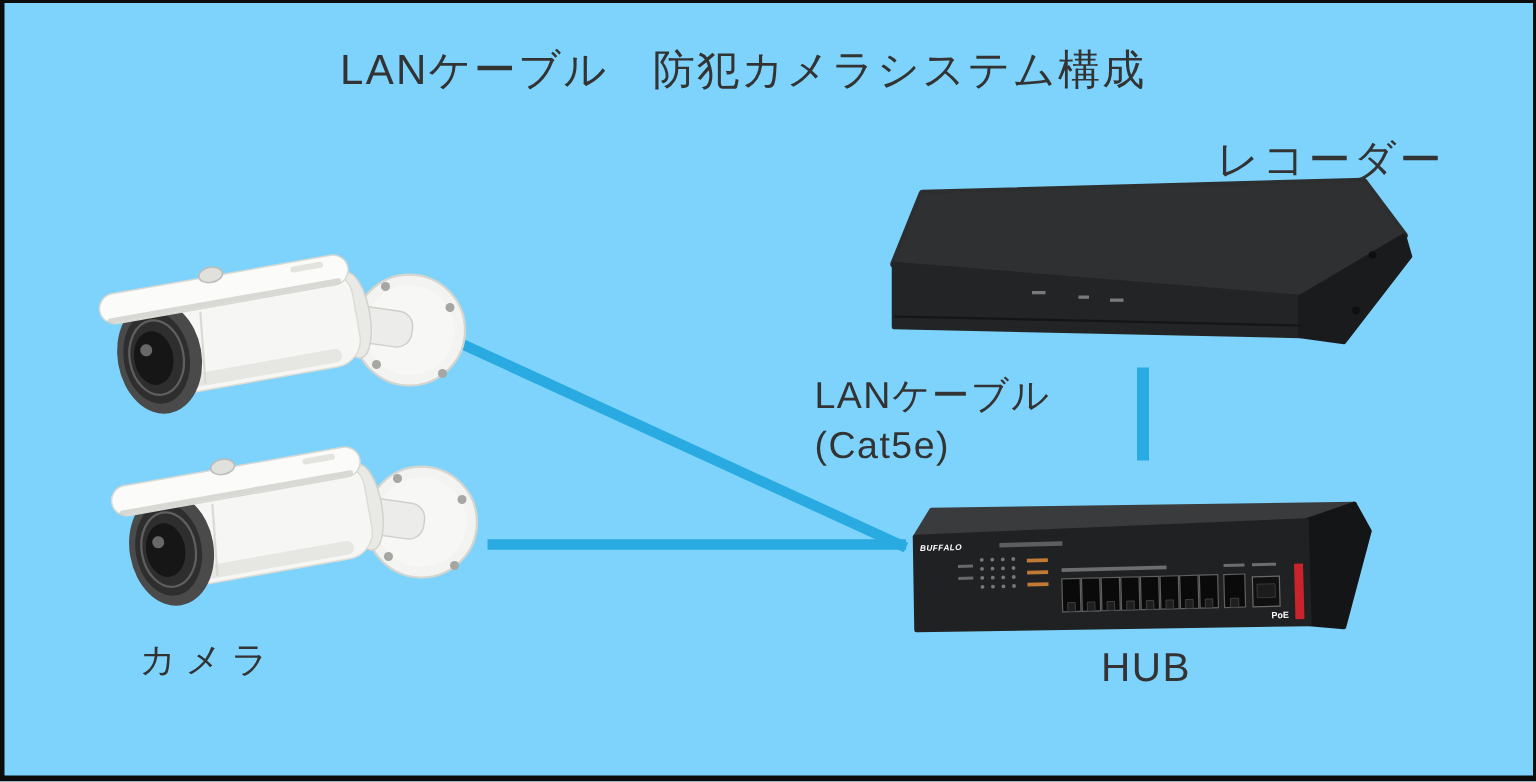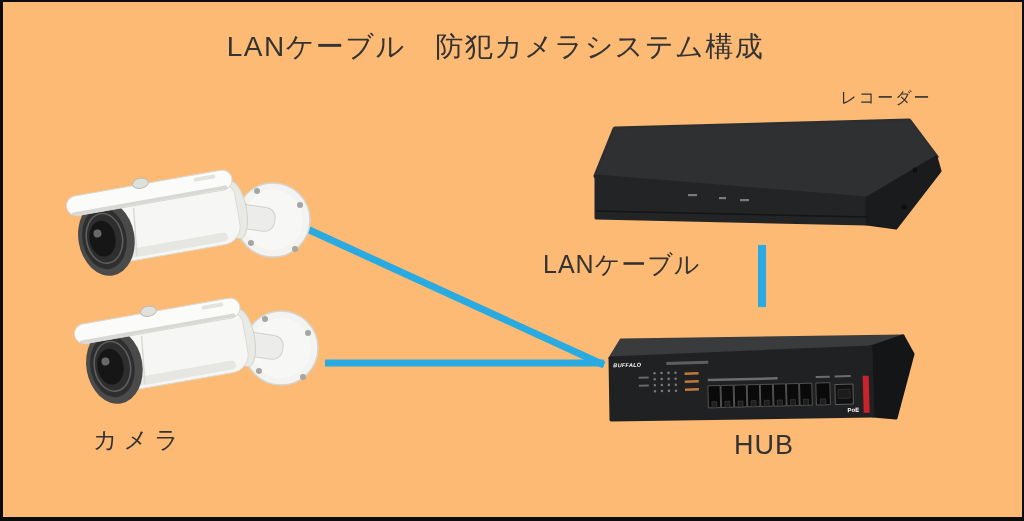--- a/index.html
+++ b/index.html
@@ -1,32 +1,32 @@
 <!DOCTYPE html>
 <html><head>
 <meta charset="utf-8">
 <style>
   html,body{margin:0;padding:0;background:#ffffff;}
   .canvas{
     position:relative;
     width:1024px;height:521px;
     box-sizing:border-box;
-    background:#fdba74;
+    background:#7dd3fc;
     border:solid #0c0c0c;
     border-width:2px 2px 4px 3px;
     overflow:hidden;
     font-family:"Liberation Sans","DejaVu Sans",sans-serif;
     color:#333333;
   }
   .label{position:absolute;color:#333333;white-space:nowrap;}
   .title{
     left:0;top:26px;width:985px;text-align:center;
     font-size:28px;letter-spacing:1.5px;
   }
-  .recorder-label{left:808px;top:86px;width:150px;text-align:center;font-size:16px;letter-spacing:2px;}
+  .recorder-label{left:808px;top:86px;width:150px;text-align:center;font-size:28px;letter-spacing:2px;}
   .lan-label{left:540px;top:246px;width:175px;text-align:left;font-size:25px;line-height:33px;letter-spacing:1px;white-space:normal;}
   .camera-label{left:90px;top:422px;font-size:24px;letter-spacing:6px;}
   .hub-label{left:716px;top:428px;width:90px;text-align:center;font-size:27px;letter-spacing:1px;}
   .abs{position:absolute;}
 </style>
 </head>
 <body>
 
 <div class="canvas">
 
@@ -187,17 +187,18 @@
       <text x="246" y="85" font-size="6" font-weight="bold" fill="#ffffff">PoE</text>
 
       <rect x="262" y="49" width="6" height="37" fill="#C9242B"></rect>
     </g>
   </svg>
 
   <div class="label title">LANケーブル　防犯カメラシステム構成</div>
   <div class="label recorder-label">レコーダー</div>
   <div class="label lan-label">
     <div>LANケーブル</div>
+    <div>(Cat5e)</div>
   </div>
   <div class="label hub-label">HUB</div>
   <div class="label camera-label">カメラ</div>
 
 </div>
 
 </body></html>

